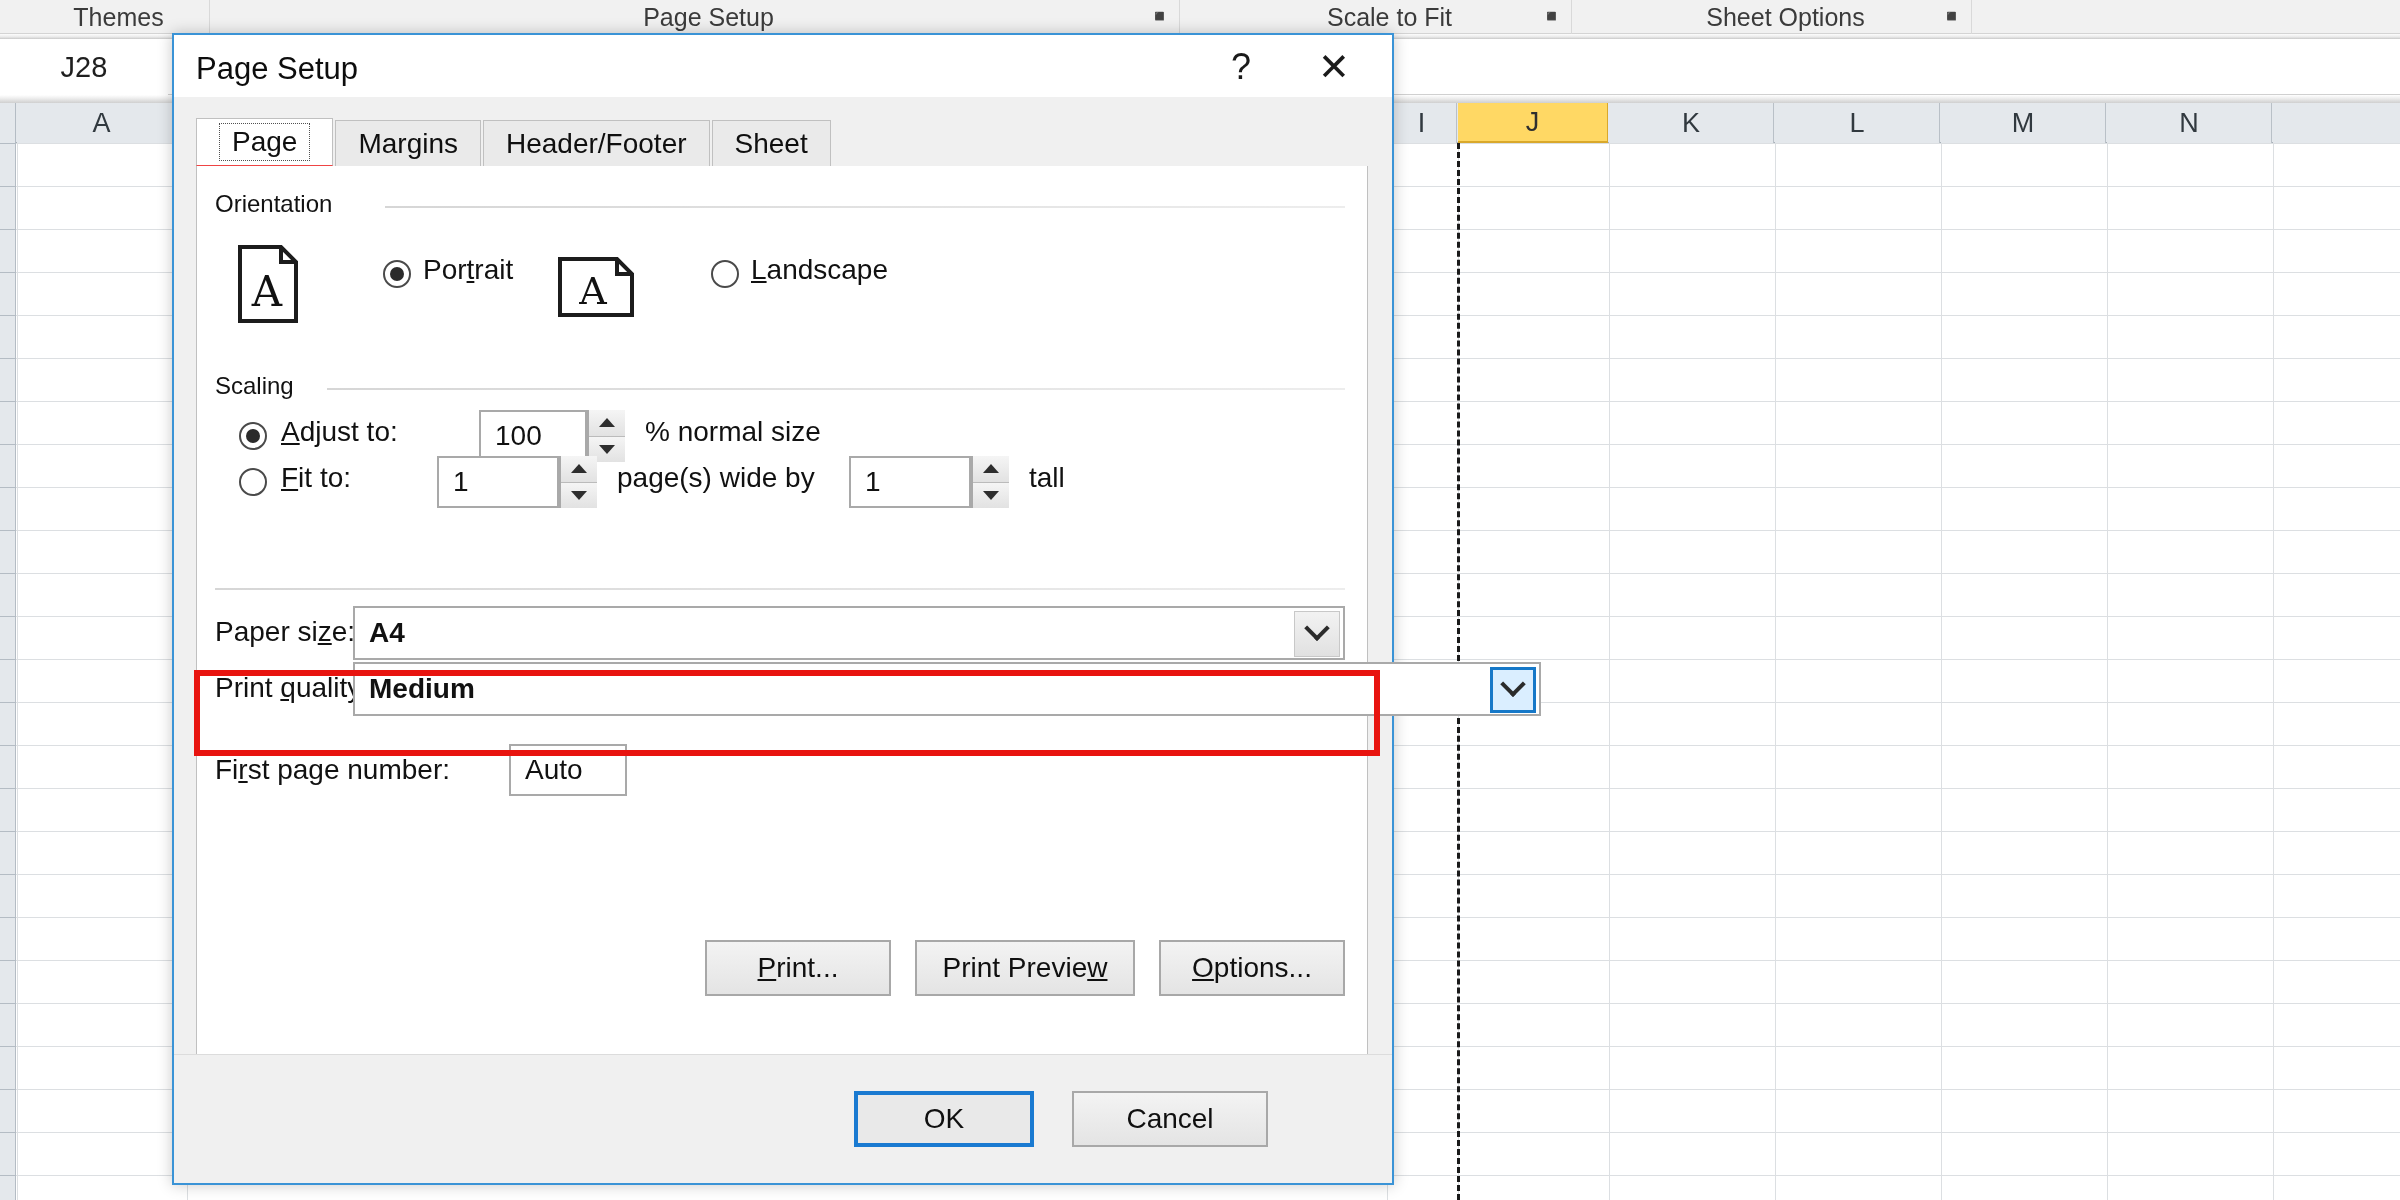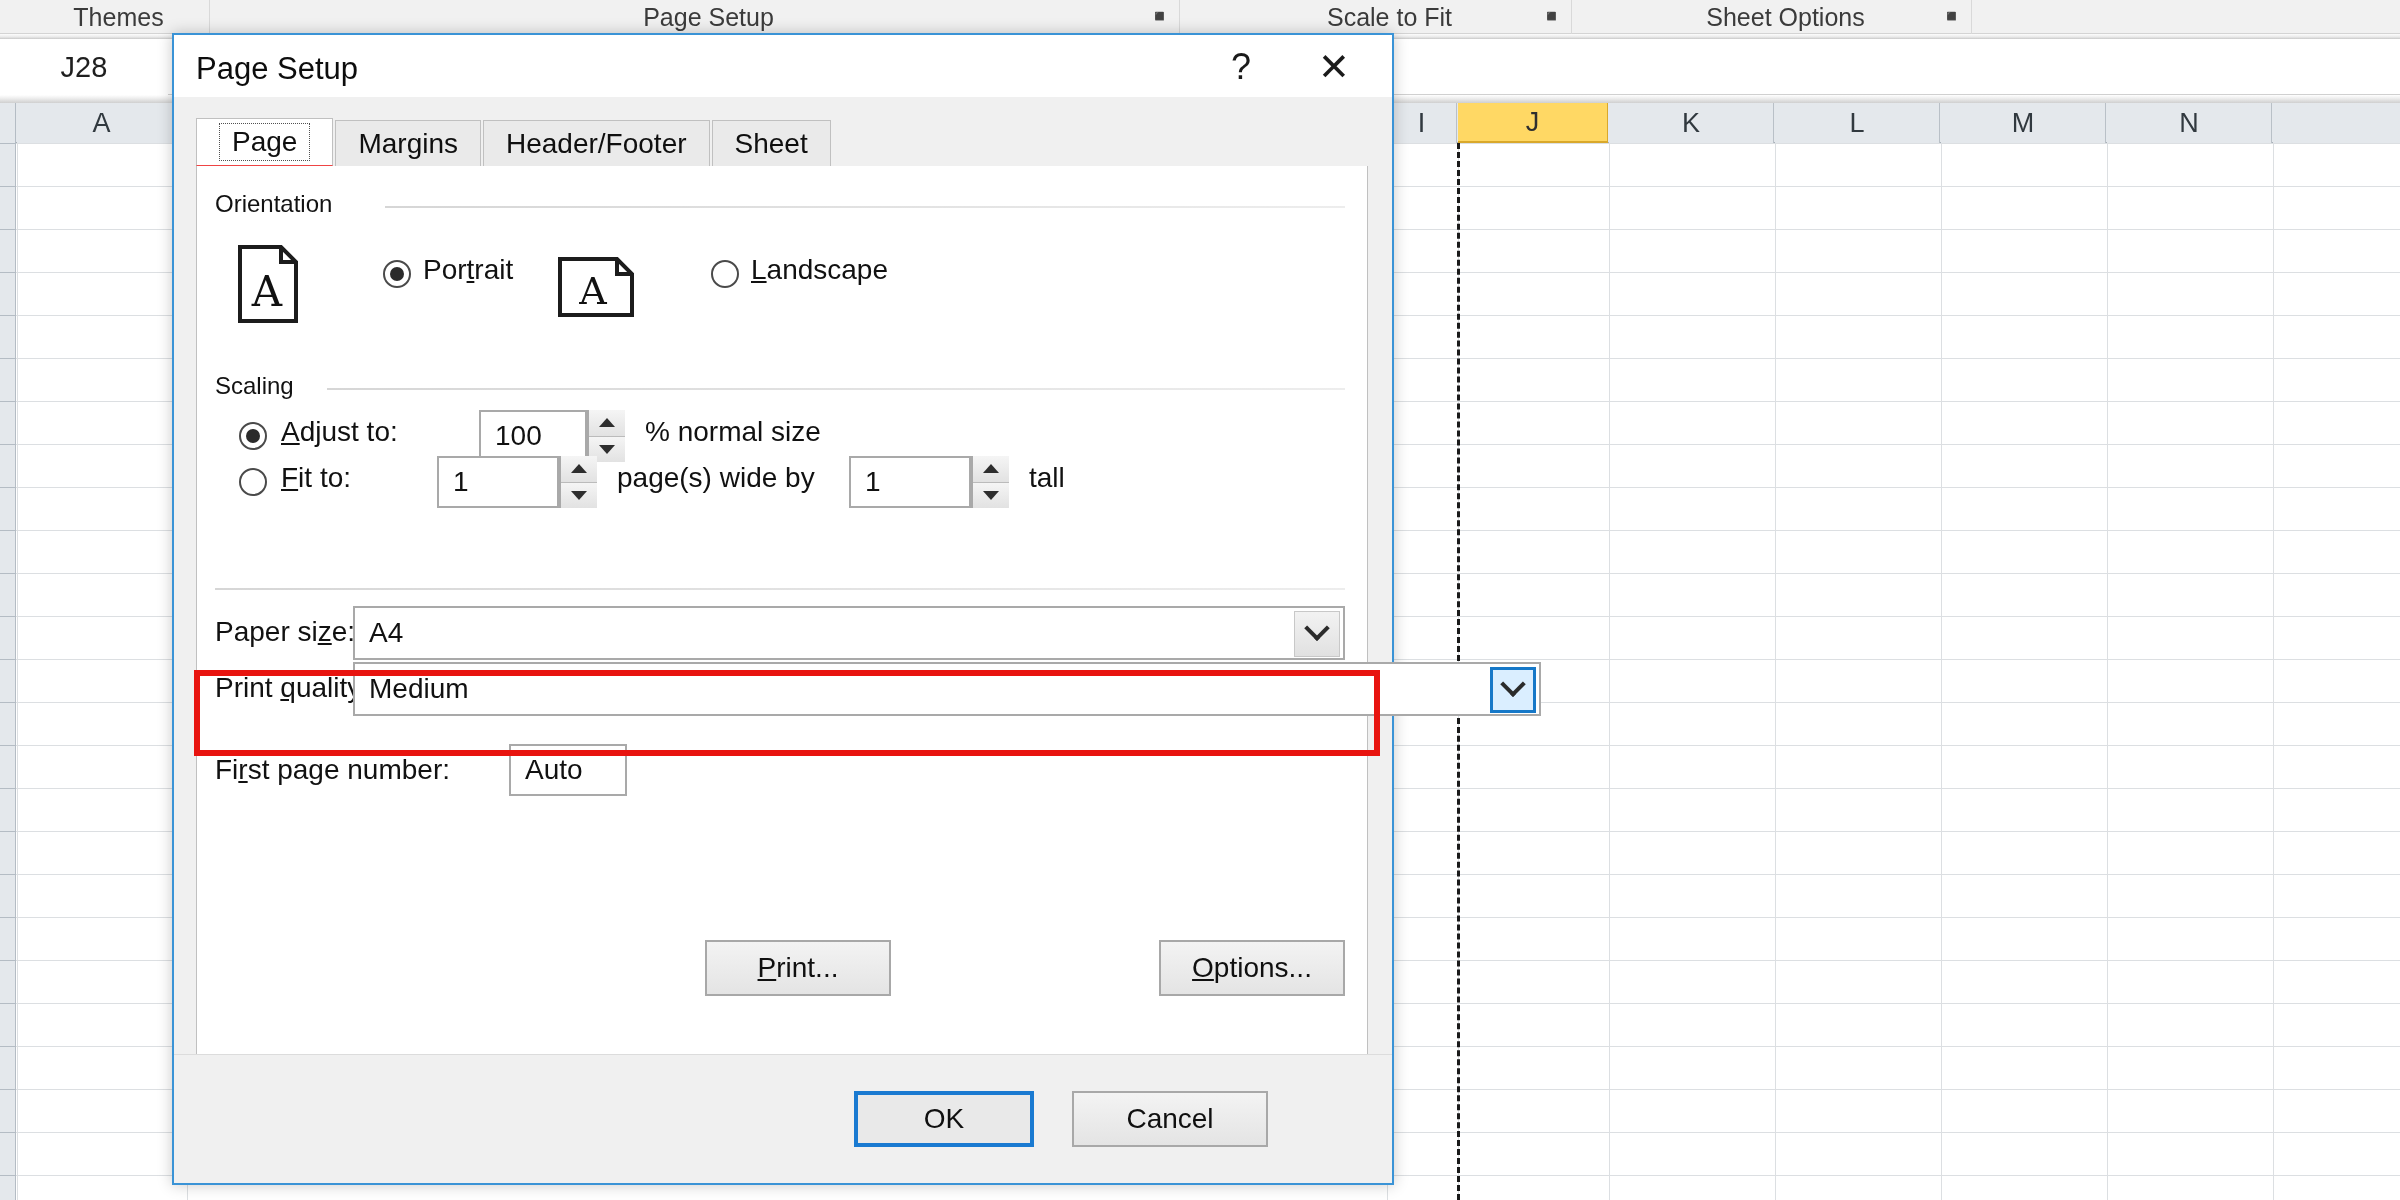--- a/index.html
+++ b/index.html
@@ -222,21 +222,21 @@
   }
   .inline-label {
     position: absolute; font-size: 28px; color: #111111; white-space: nowrap;
   }
 
   
   .combo {
     position: absolute; height: 54px;
     background: #ffffff; border: 2px solid #a9a9a9;
     display: flex; align-items: center;
-    font-size: 28px; color: #111111; padding-left: 14px;
+    font-size: 28px; color: #111111; padding-left: 14px; font-weight: bold;
   }
   .combo-arrow {
     position: absolute; top: 3px; right: 3px;
     width: 46px; height: 46px;
     background: linear-gradient(to bottom,#f2f2f2,#e1e1e1);
     border: 1px solid #c8c8c8;
     display: flex; align-items: center; justify-content: center;
   }
   .combo-arrow.hover {
     background: #daeeff;
@@ -490,20 +490,23 @@
             <span class="chev"></span>
           </span>
       </div>
 
       <div class="inline-label" style="left:18px;top:588px;"><span>Fi</span><span class="ul">r</span><span>st page number:</span></div>
       <div class="txtfield" style="left:312px;top:578px;width:118px;height:52px;">Auto</div>
 
       <div class="pushbtn" style="left:508px;top:774px;width:186px;">
         <span><span></span><span class="ul">P</span><span>rint...</span></span>
       </div>
+      <div class="pushbtn" style="left:718px;top:774px;width:220px;">
+        <span><span>Print Previe</span><span class="ul">w</span><span></span></span>
+      </div>
       <div class="pushbtn" style="left:962px;top:774px;width:186px;">
         <span><span></span><span class="ul">O</span><span>ptions...</span></span>
       </div>
     </div>
   </div>
 
   <div class="dlg-footer">
     <div class="pushbtn default" style="left:680px;top:36px;width:180px;">
       <span>OK</span>
     </div>

